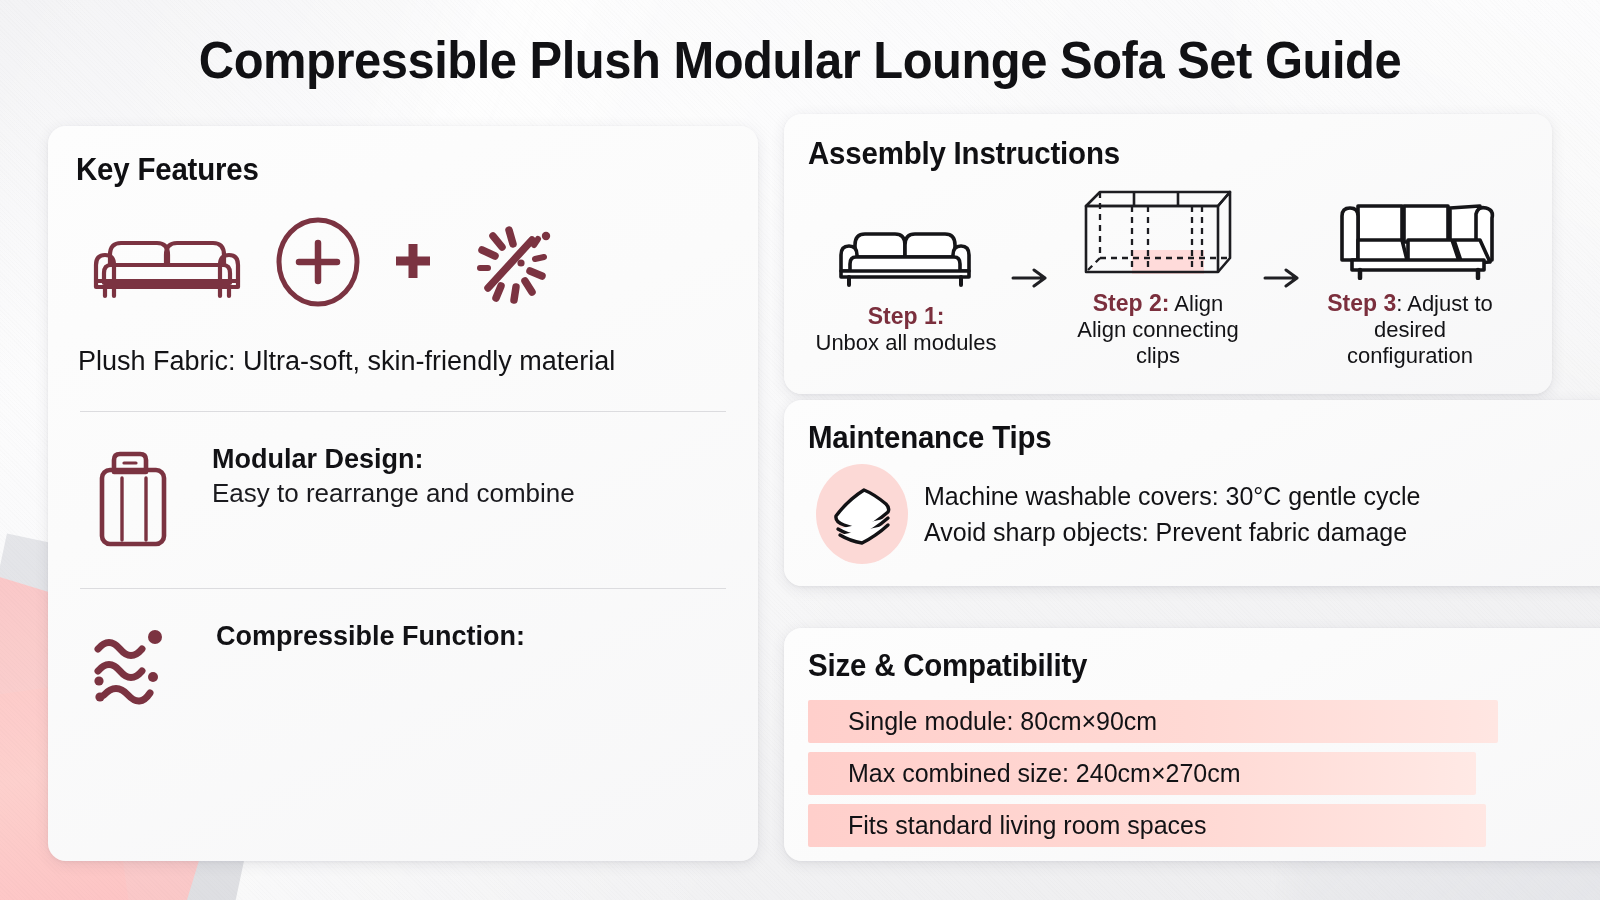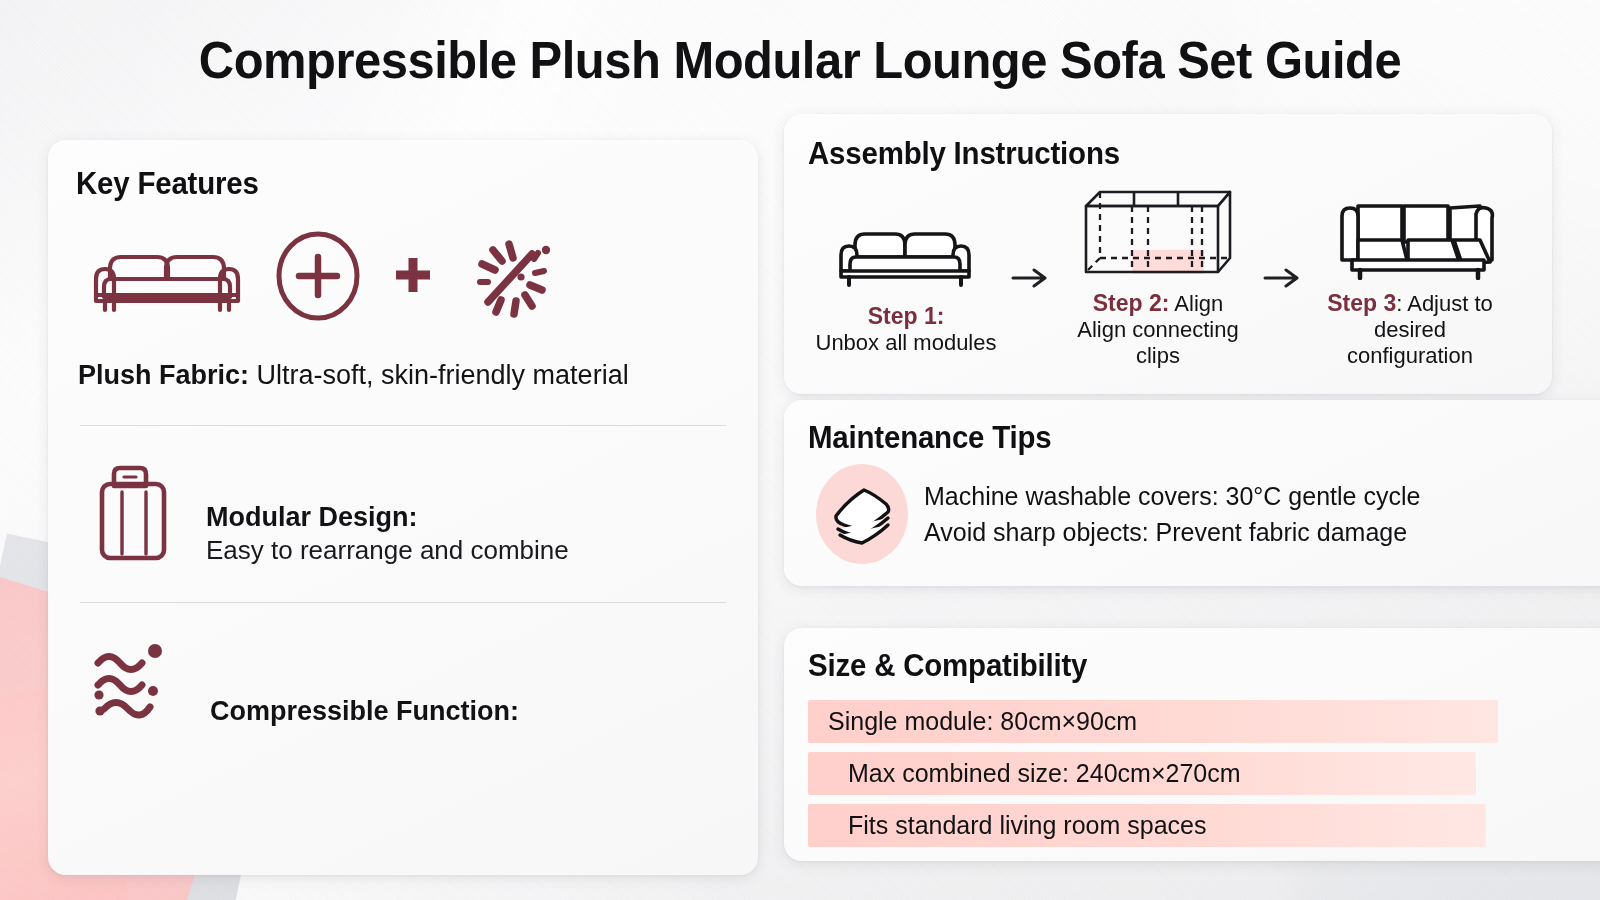--- a/index.html
+++ b/index.html
@@ -86,38 +86,38 @@
     box-shadow:0 3px 14px rgba(60,60,80,.10), 0 1px 3px rgba(60,60,80,.06);
   }
 
   .card-title {
     font-size:31px; font-weight:bold; color:#101013;
     transform:scaleX(.95); transform-origin:left center;
     letter-spacing:-.2px;
   }
 
   
-  #card-key-features { left:48px; top:140px; width:710px; height:735px; padding:26px 28px 16px 28px; }
+  #card-key-features { left:48px; top:126px; width:710px; height:735px; padding:26px 28px 16px 28px; }
 
   #kf-icon-row {
     display:flex; align-items:center; gap:26px;
     margin:30px 0 0 12px; height:92px;
   }
   #kf-plus-sign { font-size:46px; color:#7d3340; font-weight:bold; line-height:1; }
 
   #kf-fabric-line {
     margin:36px 0 0 2px;
     font-size:27px; color:#131316; white-space:nowrap;
   }
-  #kf-fabric-line .lbl { font-weight:bold;text-align:right; }
+  #kf-fabric-line .lbl { font-weight:normal;text-align:right; }
   #kf-fabric-line .val { font-weight:normal;margin-top:20px; }
 
   .divider { height:1px; background:#dcdcdf; margin:34px 4px 0 4px; }
 
-  .feature-row { display:flex; align-items:flex-end; gap:24px; margin-top:30px; padding-left:14px; }
+  .feature-row { display:flex; align-items:flex-start; gap:30px; margin-top:30px; padding-left:14px; }
   .feature-text .f-title { font-size:27px; font-weight:bold; color:#121215; line-height:1.28; }
   .feature-text .f-desc  { font-size:26px; color:#1a1a1e; line-height:1.3; }
 
   
   #card-assembly    { left:784px; top:114px; width:768px; height:280px; padding:22px 24px 0 24px; }
   #card-maintenance { left:784px; top:400px; width:884px; height:186px; padding:20px 24px 0 24px; }
   #card-size        { left:784px; top:628px; width:920px; height:233px; padding:20px 24px 0 24px; }
 
   
   #steps-row { display:flex; align-items:center; margin-top:14px; }
@@ -142,21 +142,21 @@
   .maint-line { font-size:25px; color:#121215; line-height:1.45; white-space:nowrap; }
 
   
   #size-rows { margin-top:16px; }
   .size-row {
     height:43px; display:flex; align-items:center;
     padding-left:40px; margin-bottom:9px;
     font-size:25px; color:#121215; white-space:nowrap;
     border-radius:2px;
   }
-  .size-row.w1 { width:690px; background:linear-gradient(90deg,#ffcfcb 0%, #ffd9d4 55%, #ffe6e2 100%);padding-left:20px; }
+  .size-row.w1 { width:690px; background:linear-gradient(90deg,#ffcfcb 0%, #ffd9d4 55%, #ffe6e2 100%); }
   .size-row.w2 { width:668px; background:linear-gradient(90deg,#ffcfcb 0%, #ffdad5 60%, #ffe9e5 100%); }
   .size-row.w3 { width:678px; background:linear-gradient(90deg,#ffcfcb 0%, #ffd8d3 55%, #ffe7e3 100%); }
 
   .ico { display:block; }
 </style>
 </head>
 <body>
 
 <div class="bg-deco" id="deco-grey-corner"></div>
 <div class="bg-deco" id="deco-pink-wedge2"></div>

